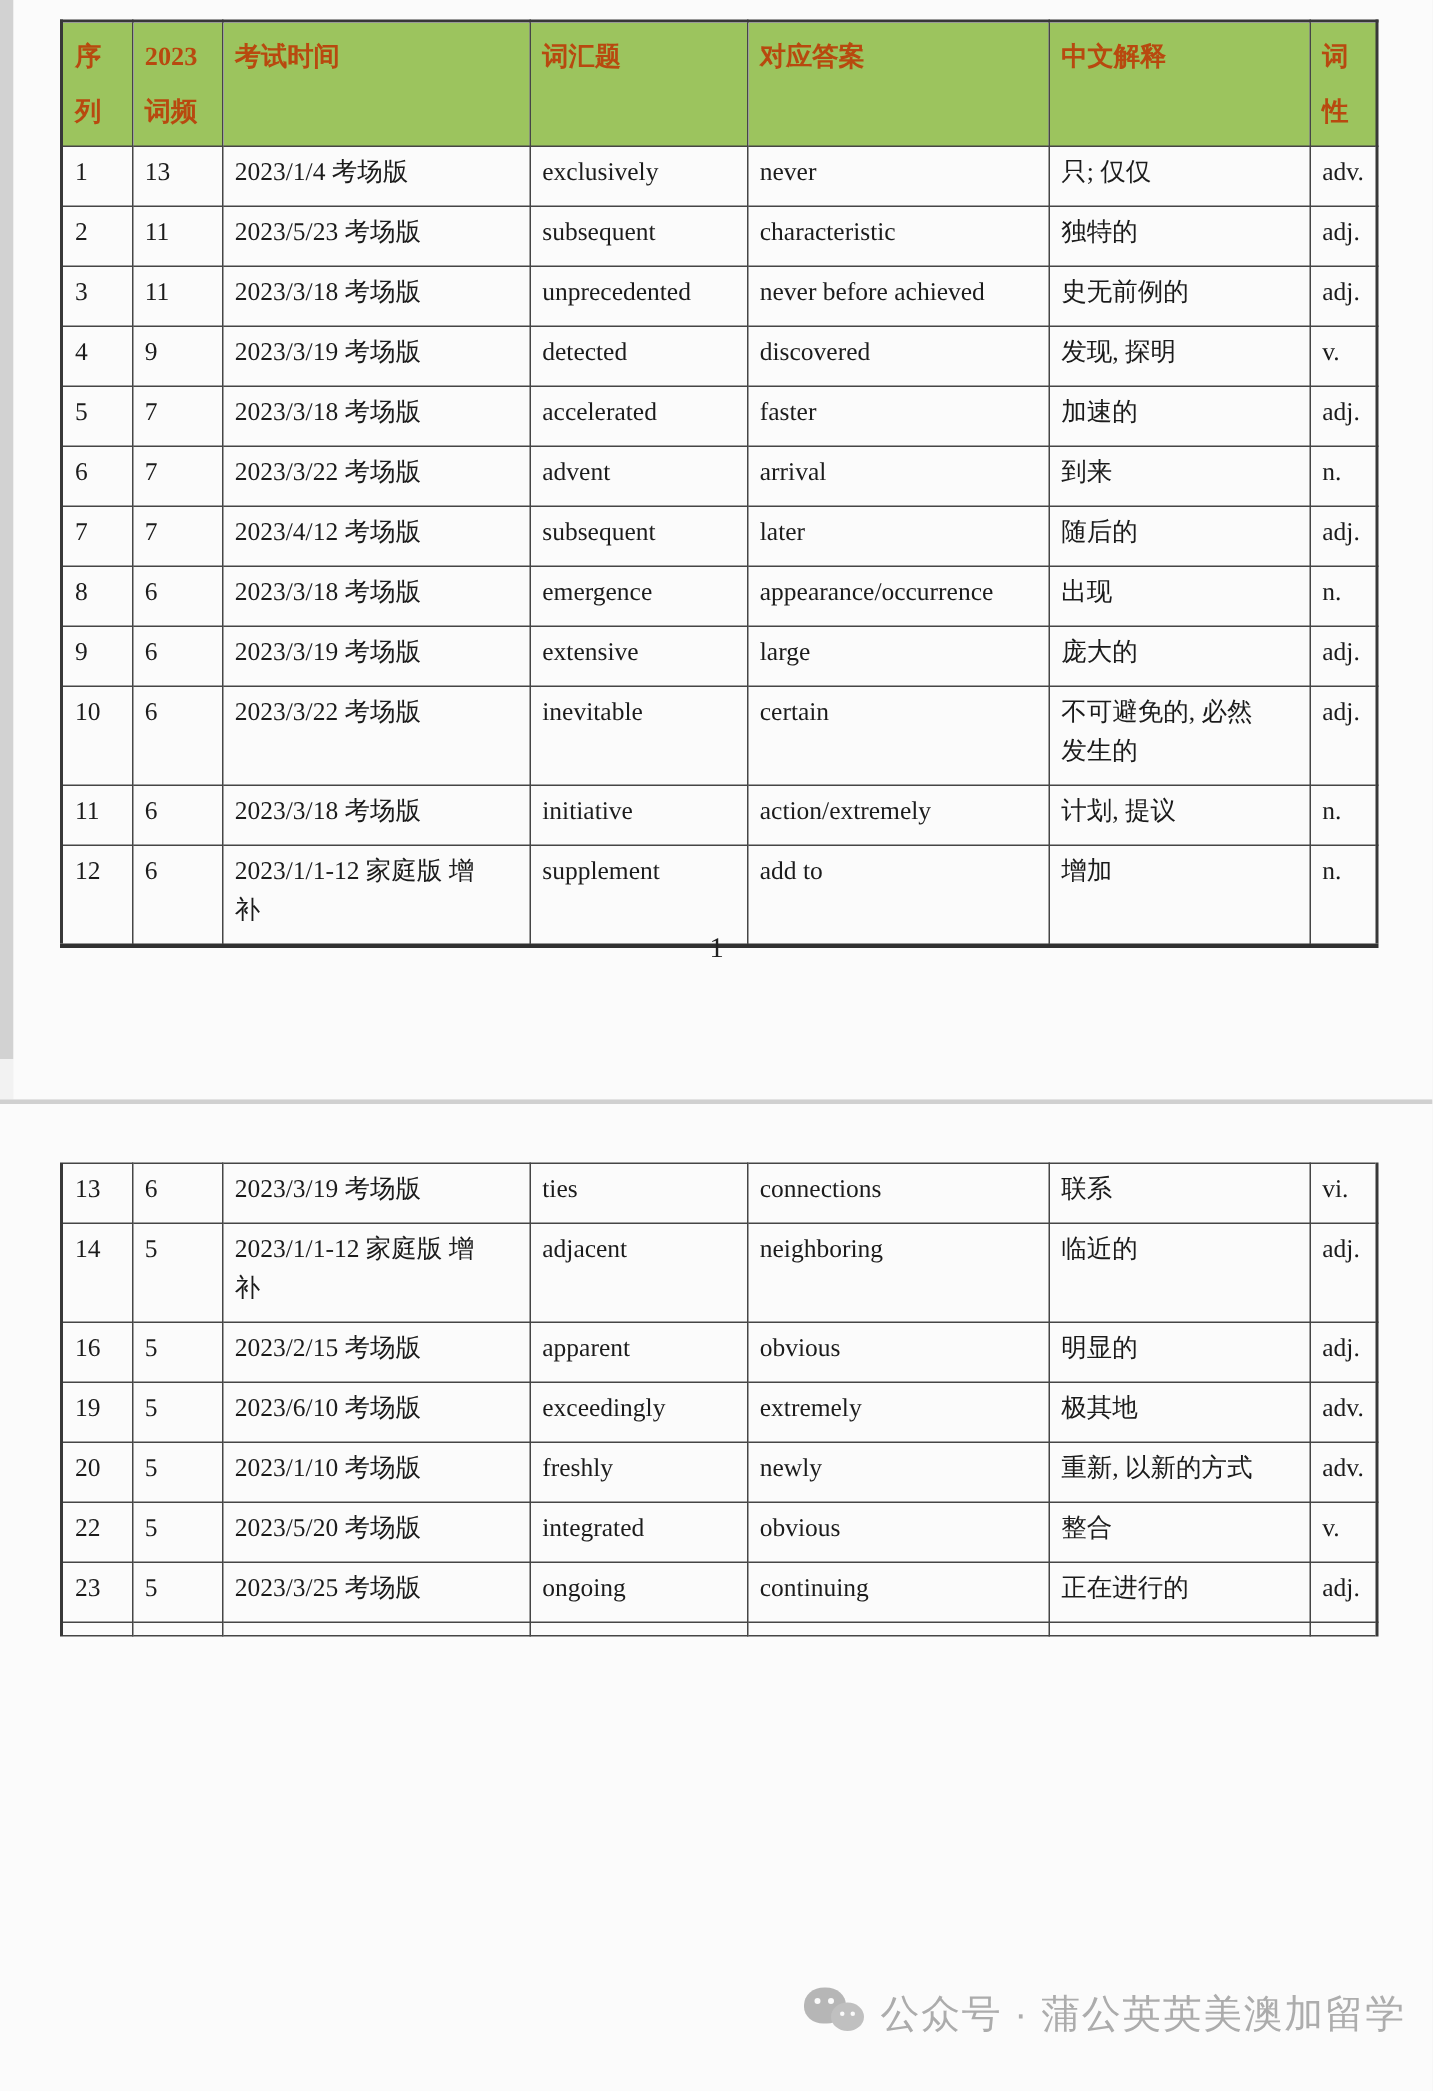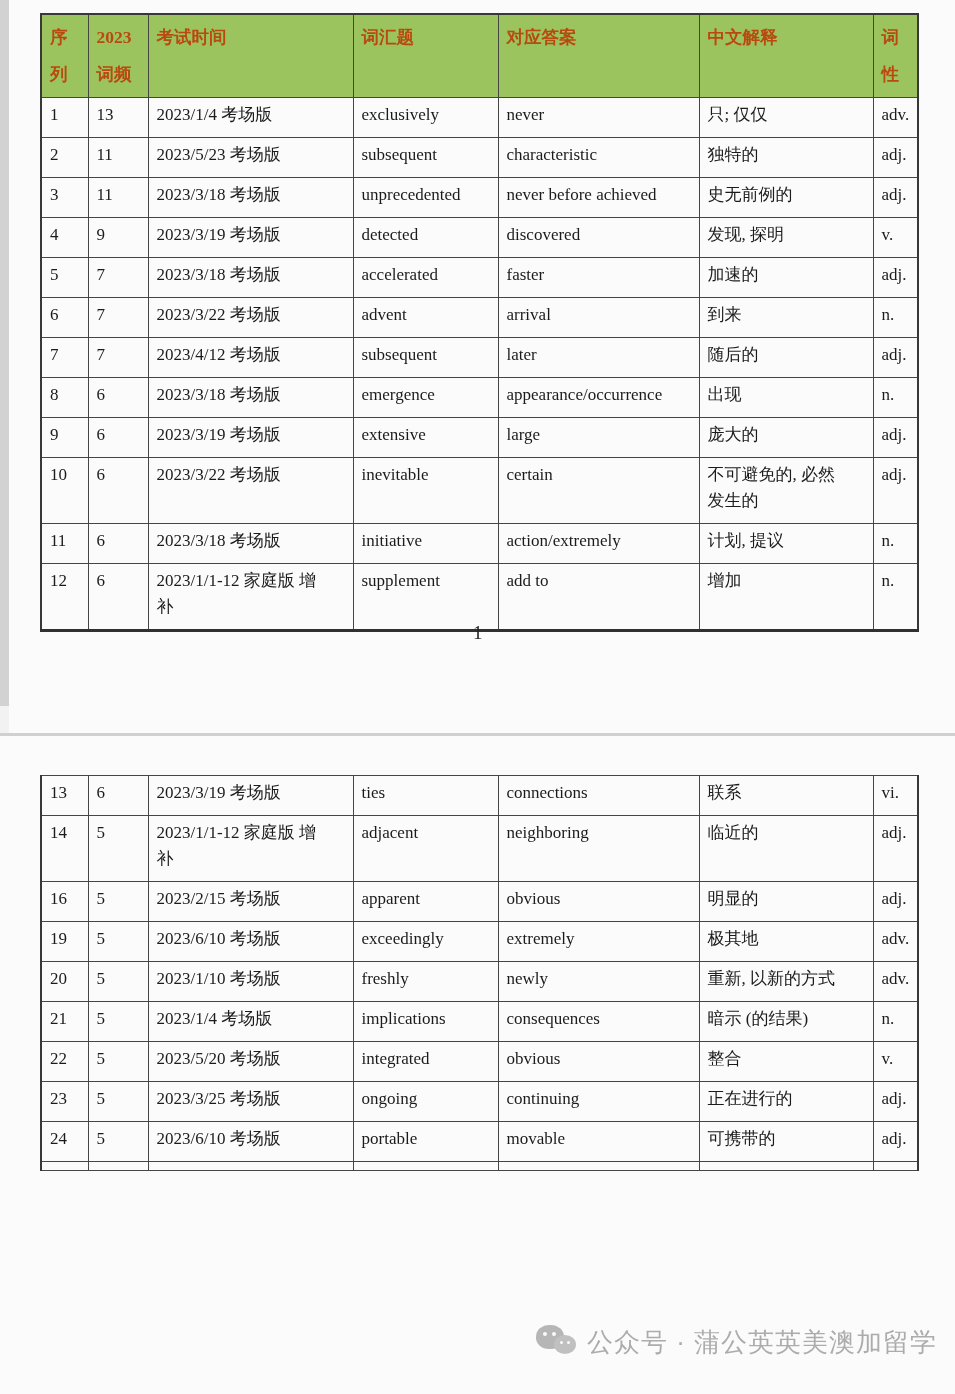--- a/index.html
+++ b/index.html
@@ -291,29 +291,20 @@
   <tr>
     <td>20</td>
     <td>5</td>
     <td>2023/1/10 考场版</td>
     <td>freshly</td>
     <td>newly</td>
     <td>重新, 以新的方式</td>
     <td>adv.</td>
   </tr>
 
-  <tr>
-    <td>21</td>
-    <td>5</td>
-    <td>2023/1/4 考场版</td>
-    <td>implications</td>
-    <td>consequences</td>
-    <td>暗示 (的结果)</td>
-    <td>n.</td>
-  </tr>
 
   <tr>
     <td>22</td>
     <td>5</td>
     <td>2023/5/20 考场版</td>
     <td>integrated</td>
     <td>obvious</td>
     <td>整合</td>
     <td>v.</td>
   </tr>
@@ -321,29 +312,20 @@
   <tr>
     <td>23</td>
     <td>5</td>
     <td>2023/3/25 考场版</td>
     <td>ongoing</td>
     <td>continuing</td>
     <td>正在进行的</td>
     <td>adj.</td>
   </tr>
 
-  <tr>
-    <td>24</td>
-    <td>5</td>
-    <td>2023/6/10 考场版</td>
-    <td>portable</td>
-    <td>movable</td>
-    <td>可携带的</td>
-    <td>adj.</td>
-  </tr>
 
 
   <tr class="partial-row">
     <td></td>
     <td></td>
     <td></td>
     <td></td>
     <td></td>
     <td></td>
     <td></td>

